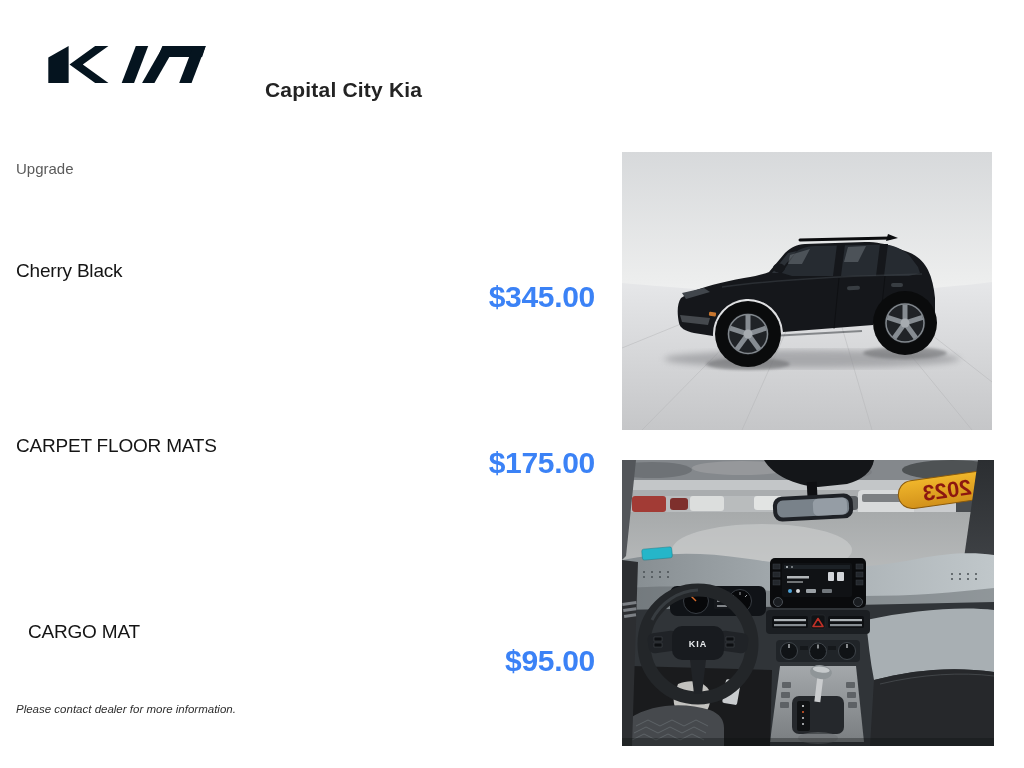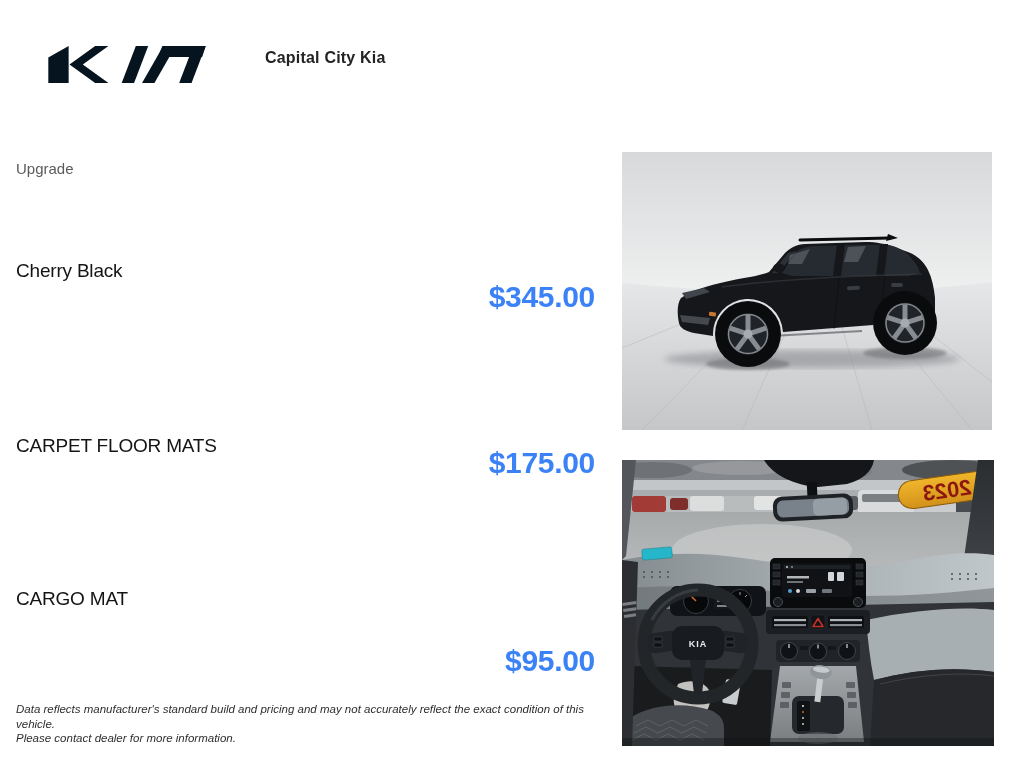--- a/index.html
+++ b/index.html
@@ -1,33 +1,33 @@
 <!DOCTYPE html>
 <html><head>
 <meta charset="utf-8">
 <style>
   html,body{margin:0;padding:0;background:#ffffff;}
   .page{position:relative;width:1024px;height:768px;background:#fff;overflow:hidden;
         font-family:"Liberation Sans",sans-serif;color:#111;}
   
   .kia-logo{position:absolute;left:43px;top:45px;width:168px;height:39px;}
-  .dealer-name{position:absolute;left:265px;top:49px;font-size:16px;font-weight:700;
+  .dealer-name{position:absolute;left:265px;top:78px;font-size:21px;font-weight:700;
                color:#232323;letter-spacing:.2px;}
   .page-title{position:absolute;right:29px;top:46px;font-size:32px;font-weight:400;
               color:#0a0a0a;letter-spacing:.2px;}
   
   .col-head{position:absolute;top:160px;font-size:15px;color:#5b5b5b;}
   .col-head.left{left:16px;}
   .col-head.right{left:295px;width:300px;text-align:right;}
   .row-name{position:absolute;left:16px;font-size:19px;letter-spacing:-.2px;color:#141414;line-height:24px;}
   .row-price{position:absolute;left:295px;width:300px;text-align:right;font-size:30px;
              font-weight:700;color:#3b82f6;line-height:34px;letter-spacing:-.3px;margin-top:26px;}
   .r1 .row-name{top:259px;} .r1 .row-price{top:254px;}
   .r2 .row-name{top:434px;} .r2 .row-price{top:420px;}
-  .r3 .row-name{top:587px;} .r3 .row-price{top:618px;}
+  .r3 .row-name{top:620px;margin-left:12px;} .r3 .row-price{top:618px;}
   
   .disclaimer{position:absolute;left:16px;top:702px;width:600px;font-size:11.5px;
               font-style:italic;color:#2e2e2e;line-height:14.5px;}
   
   .photo{position:absolute;overflow:hidden;background:#eee;}
   .photo-exterior{left:622px;top:152px;width:370px;height:278px;}
   .photo-interior{left:622px;top:460px;width:372px;height:286px;}
   .photo svg{display:block;width:100%;height:100%;}
 </style>
 </head>
@@ -56,21 +56,20 @@
   <div class="r2">
     <div class="row-name">CARPET FLOOR MATS</div>
     <div class="row-price">$175.00</div>
   </div>
   <div class="r3">
     <div class="row-name">CARGO MAT</div>
     <div class="row-price">$95.00</div>
   </div>
 
   <div class="disclaimer">
-    <div>Data reflects manufacturer's standard build and pricing and may not accurately reflect the exact condition of this vehicle.</div>
     <div>Please contact dealer for more information.</div>
   </div>
 
   <figure class="photo photo-exterior" style="margin:0">
     <svg viewBox="0 0 370 278" xmlns="http://www.w3.org/2000/svg">
       <defs>
         <linearGradient id="wallG" x1="0" y1="0" x2="0" y2="1">
           <stop offset="0" stop-color="#d7d9db"></stop>
             <stop offset=".45" stop-color="#eceded"></stop>
           <stop offset=".75" stop-color="#fafbfb"></stop>

